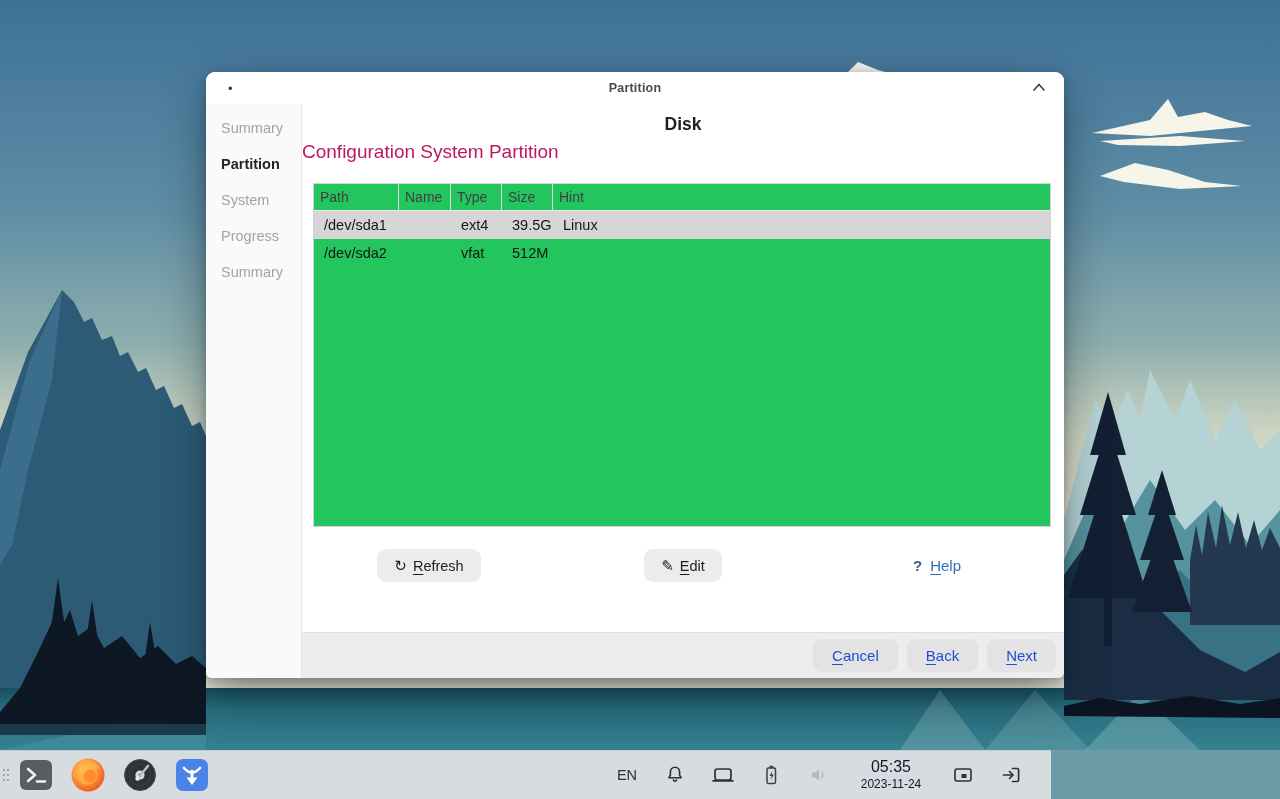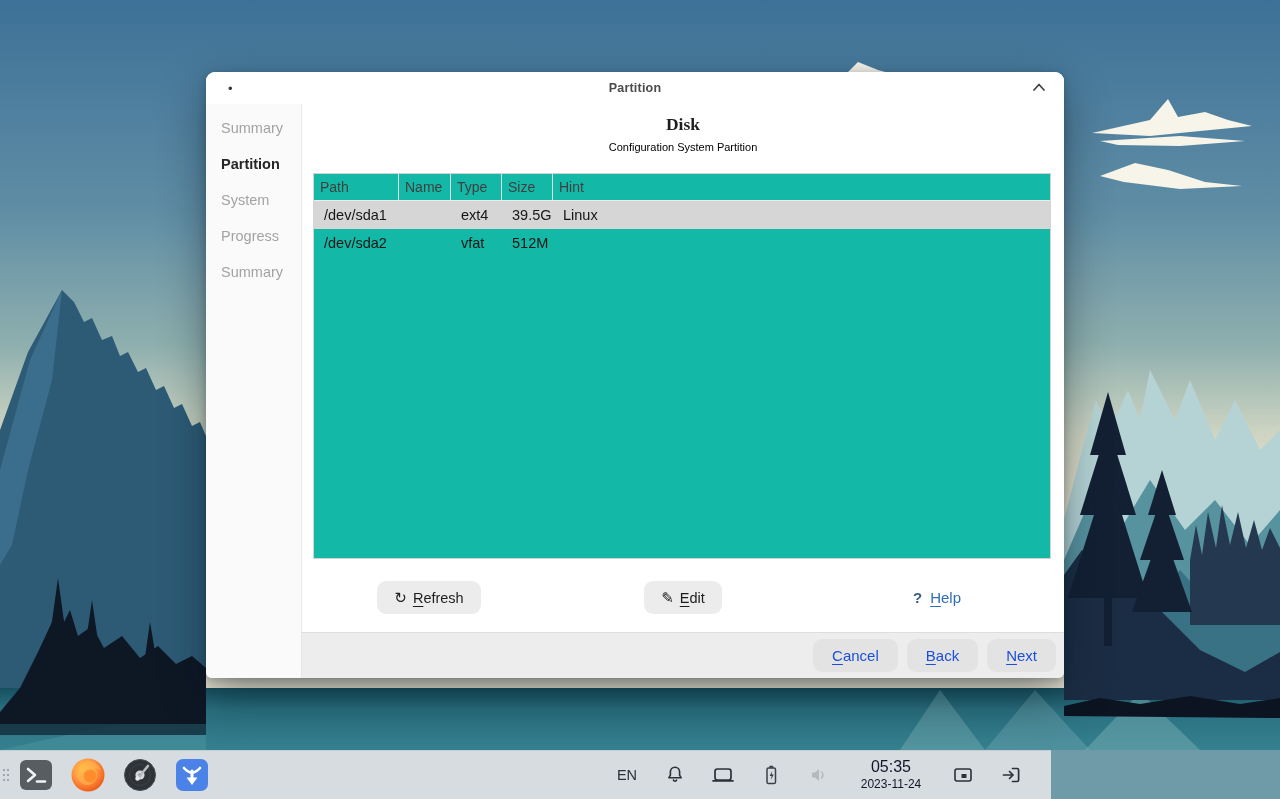--- a/index.html
+++ b/index.html
@@ -22,25 +22,25 @@
   .win-title{ margin:0 auto; font-size:12.5px; font-weight:700; color:#4b4b4b; letter-spacing:.2px; }
   .chev{ position:absolute; right:17px; top:9px; line-height:0; }
 
   .dlg-body{ flex:1; display:flex; min-height:0; }
   .sidebar{ flex:0 0 96px; background:#fafafa; border-right:1px solid #e7e7e7; padding-top:6px; }
   .side-item{ padding:9px 6px 9px 15px; font-size:14.5px; color:#a3a3a3; line-height:18px; }
   .side-item.active{ color:#262626; font-weight:700; }
 
   .right-col{ flex:1; display:flex; flex-direction:column; min-width:0; }
   .main{ flex:1; min-height:0; }
-  .page-title{ margin-top:10px; text-align:center; font-size:17.5px; font-weight:700; color:#1f1f1f;font-family:Liberation Serif, serif; }
-  .page-subtitle{ margin-top:6px; text-align:center; font-size:11px; color:#000000; }
+  .page-title{ margin-top:10px; text-align:center; font-size:17.5px; font-weight:700; color:#1f1f1f; }
+  .page-subtitle{ margin-top:6px; font-size:19px; color:#be185d; }
 
   .ptable{
-    margin:20px 13px 0 11px; height:386px; border:1px solid #d3d3d3; background:#14b8a6;
+    margin:20px 13px 0 11px; height:344px; border:1px solid #d3d3d3; background:#22c55e;
     display:flex; flex-direction:column;
   }
   .t-head{ flex:0 0 27px; display:flex; align-items:stretch; border-bottom:1px solid #ececec; }
   .t-hc{ display:flex; align-items:center; padding-left:6px; font-size:14px; color:#3f3f3f; border-right:1px solid #dedede; }
   .t-hc.c-hint{ border-right:none; }
   .c-path{ width:85px; } .c-name{ width:52px; } .c-type{ width:51px; } .c-size{ width:51px; } .c-hint{ flex:1; }
   .t-row{ flex:0 0 28px; display:flex; align-items:center; font-size:14.5px; color:#161616; }
   .t-row.selected{ background:#d6d6d6; }
   .t-cell{ padding-left:10px; white-space:nowrap; overflow:hidden; }
   .t-fill{ flex:1; }

